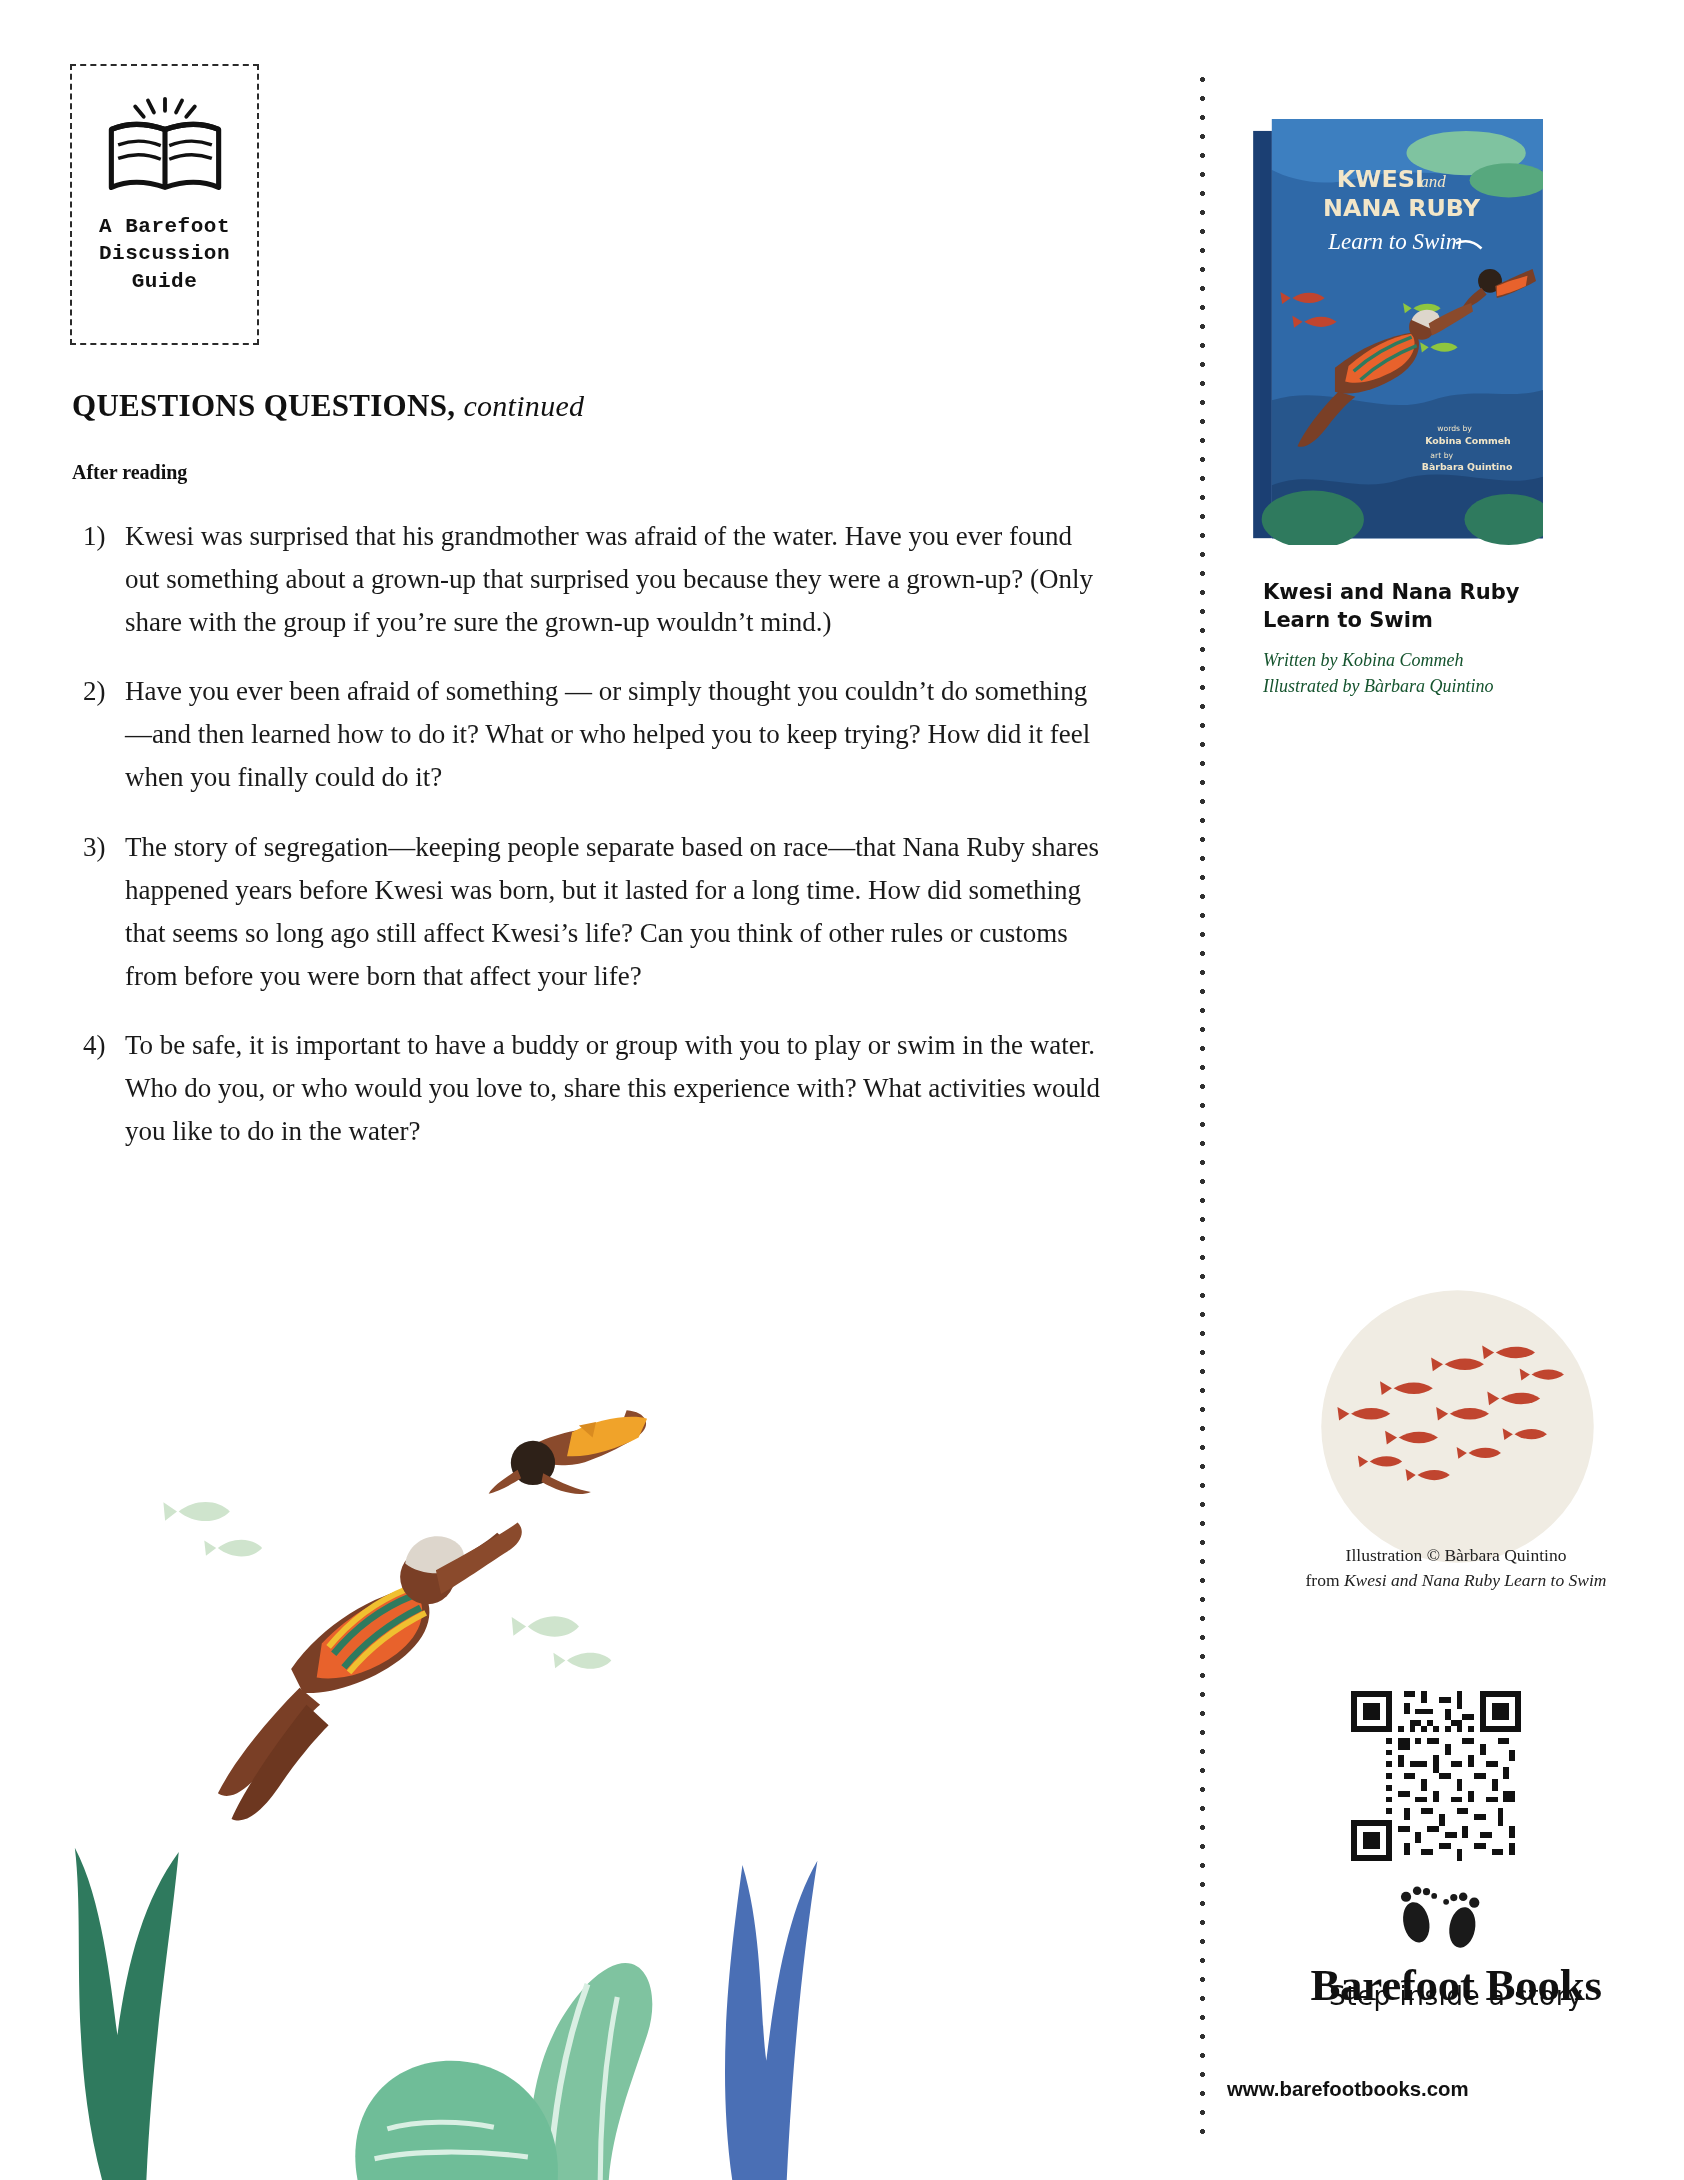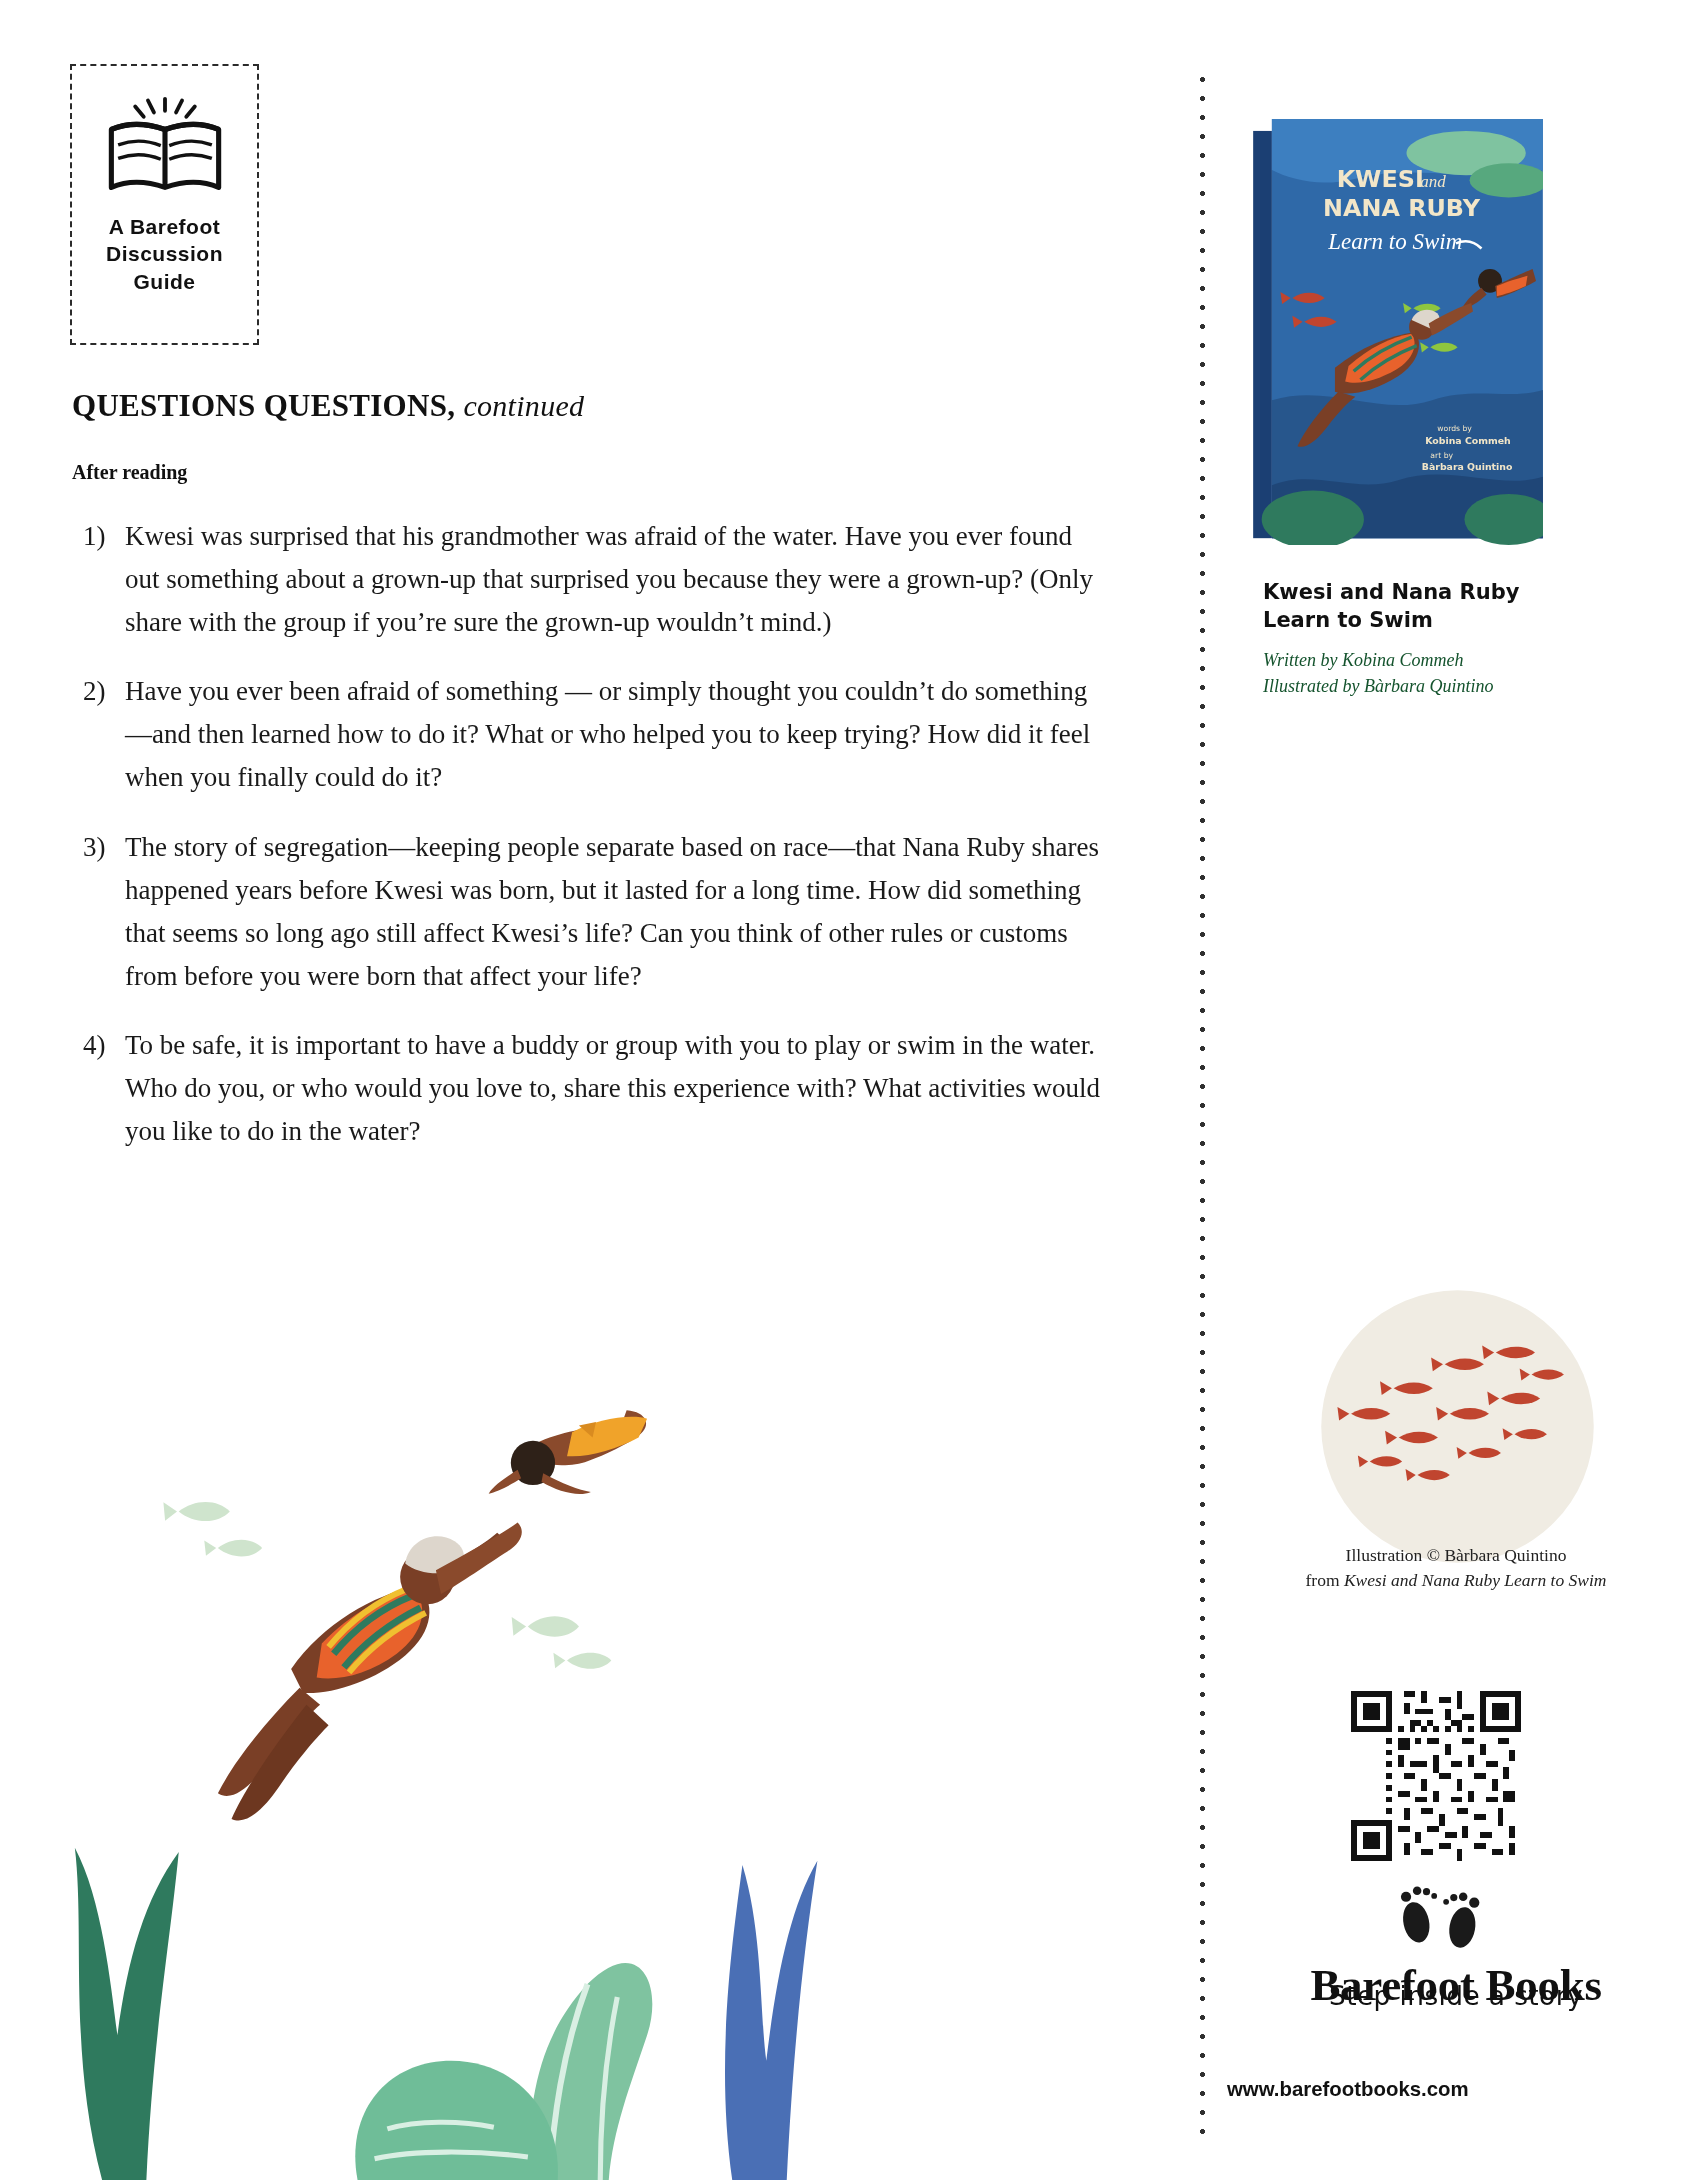--- a/index.html
+++ b/index.html
@@ -39,21 +39,21 @@
     align-items: center;
     justify-content: flex-start;
     padding-top: 25.6px;
   }
   .logo-book {
     width: 128px;
     height: 109px;
   }
   .logo-text {
     margin-top: 12px;
-    font-family: Liberation Sans, sans-serif;
+    font-family: Liberation Mono, monospace;
     font-weight: 700;
     font-size: 21px;
     line-height: 1.32;
     letter-spacing: 0.5px;
     text-align: center;
     color: #111;
   }
 
   
   .section-title {

